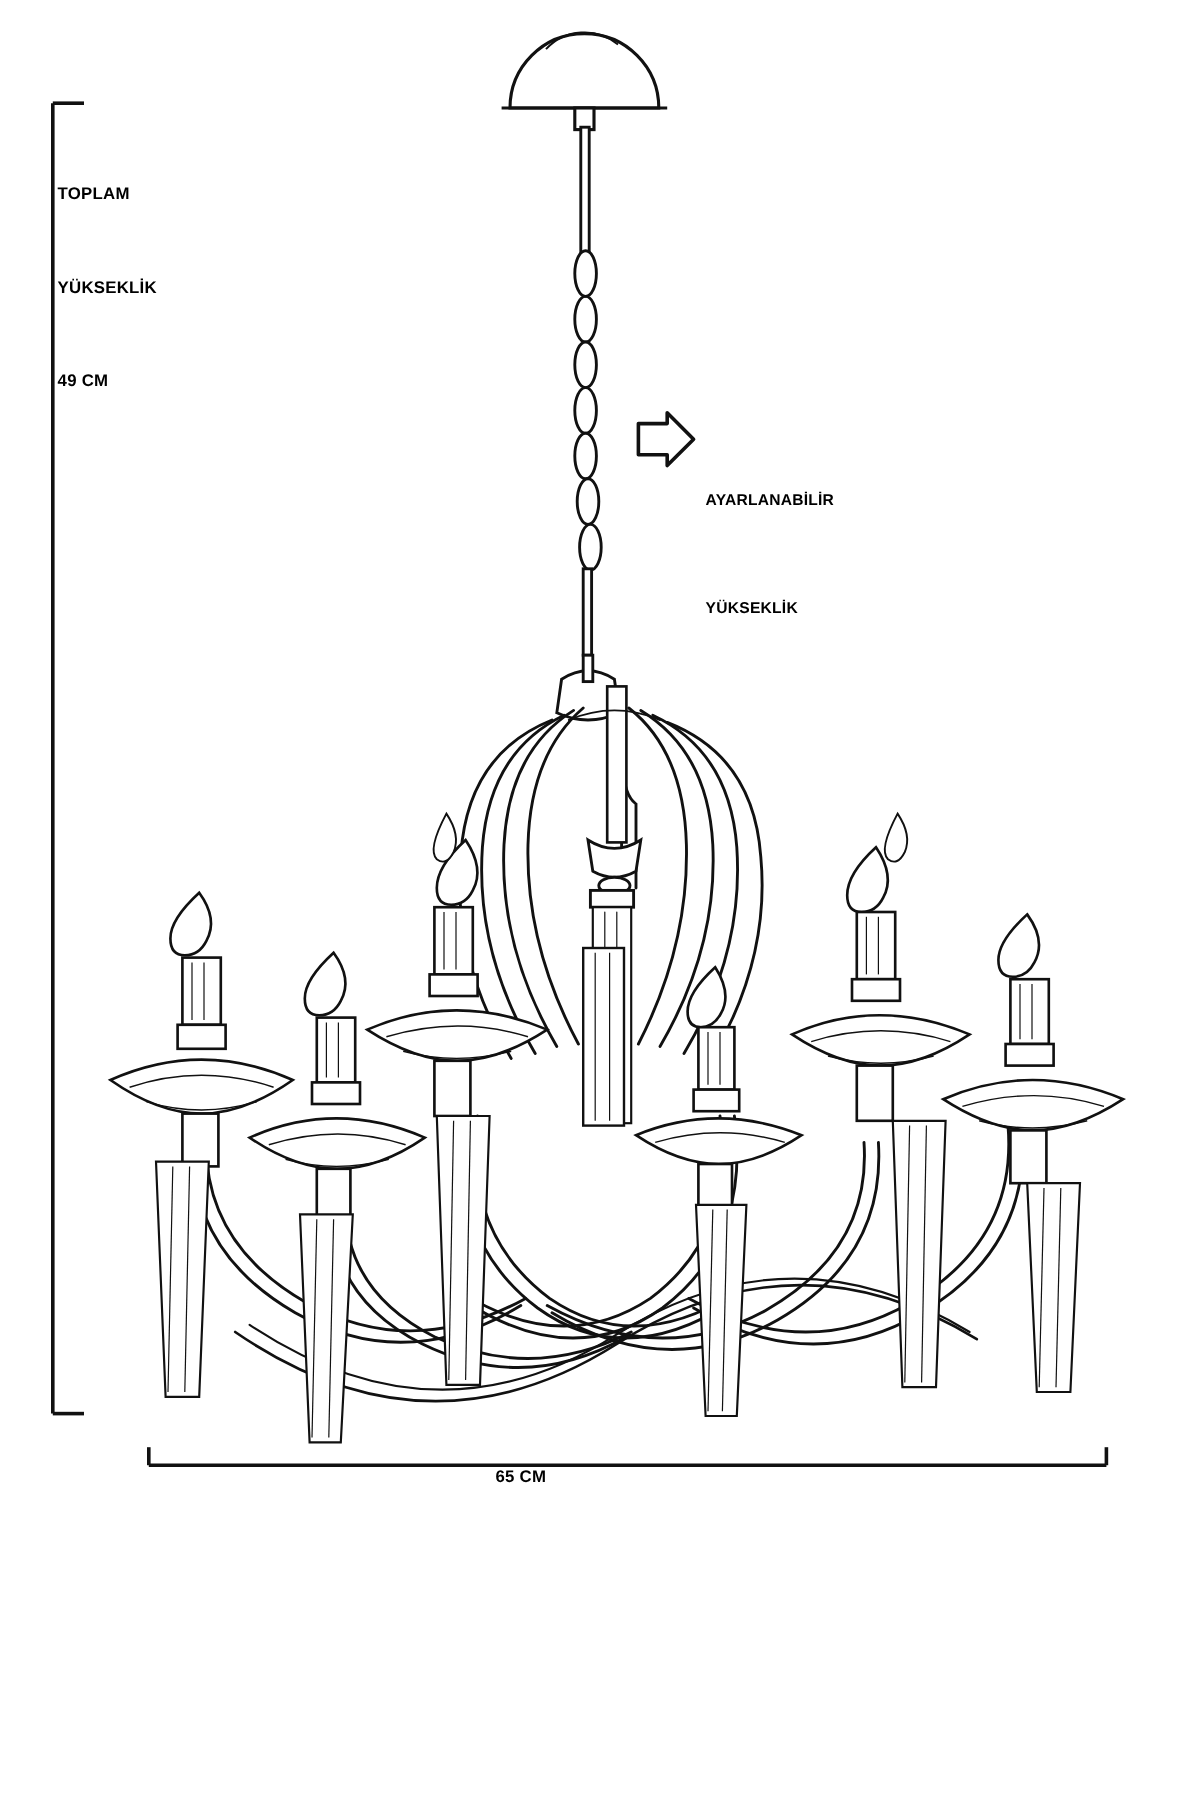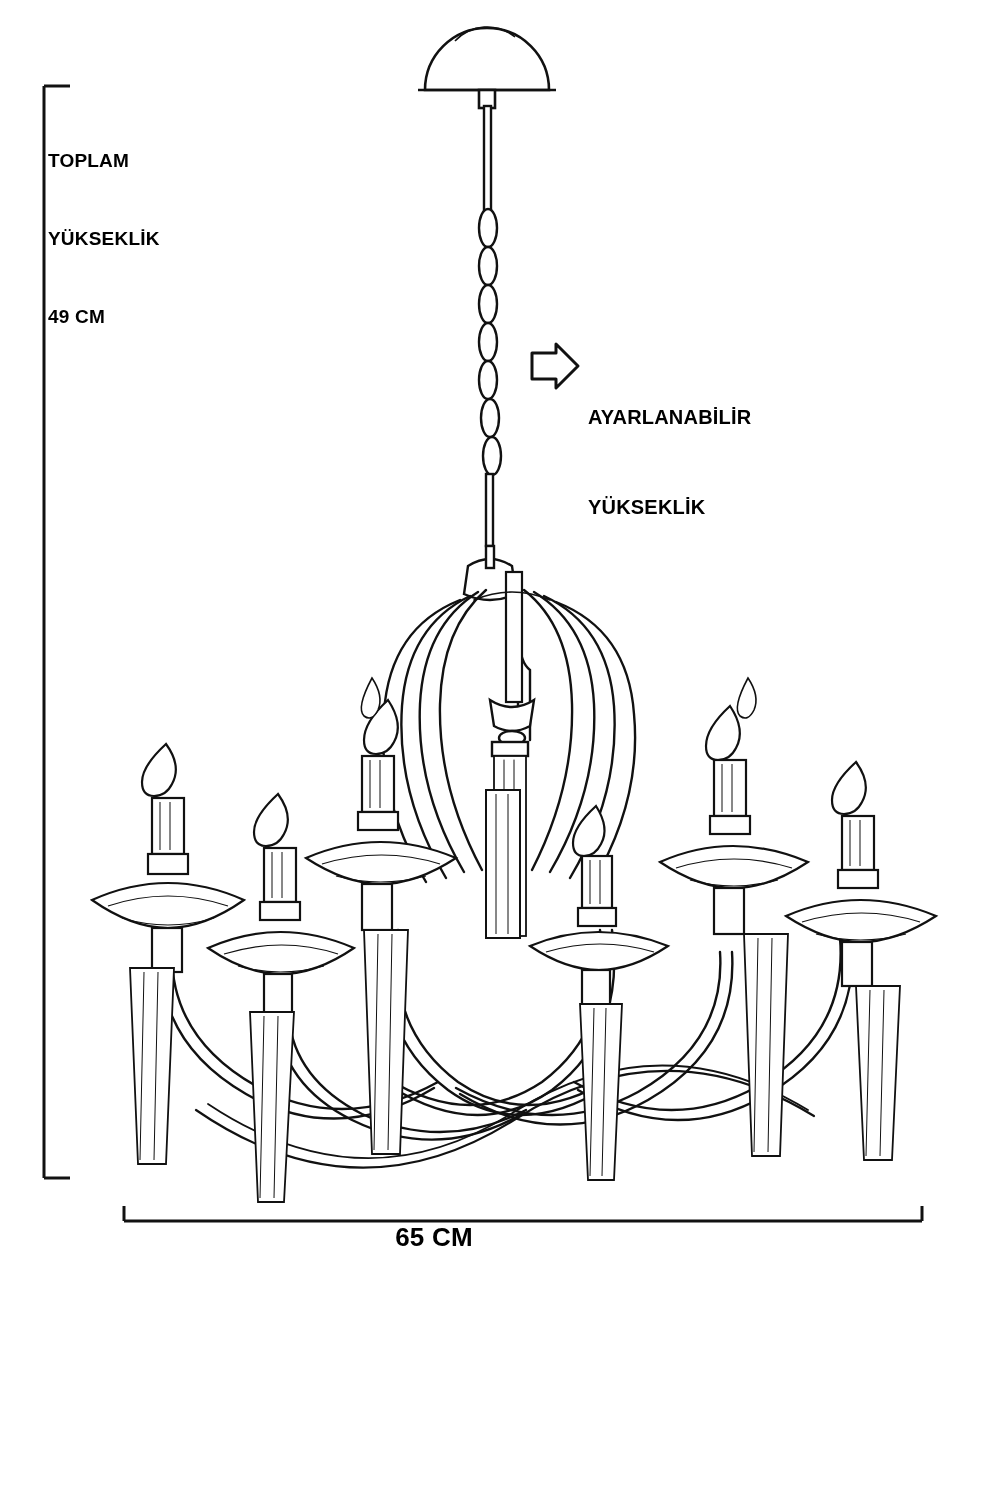--- a/index.html
+++ b/index.html
@@ -27,37 +27,37 @@
   .label {
     position: absolute;
     font-weight: bold;
     letter-spacing: 0.2px;
     white-space: pre;
   }
 
   #total-height-label {
     left: 48px;
     top: 96px;
-    font-size: 19px;
+    font-size: 14px;
     line-height: 26px;
   }
 
   #adjustable-label {
     left: 588px;
     top: 342px;
-    font-size: 20px;
+    font-size: 13px;
     line-height: 30px;
   }
 
   #width-label {
     left: 0;
     top: 1222px;
     width: 868px;
     text-align: center;
-    font-size: 26px;
+    font-size: 14px;
   }
 
   .drawing-svg {
     position: absolute;
     left: 0;
     top: 0;
   }
 </style>
 </head>
 <body>

